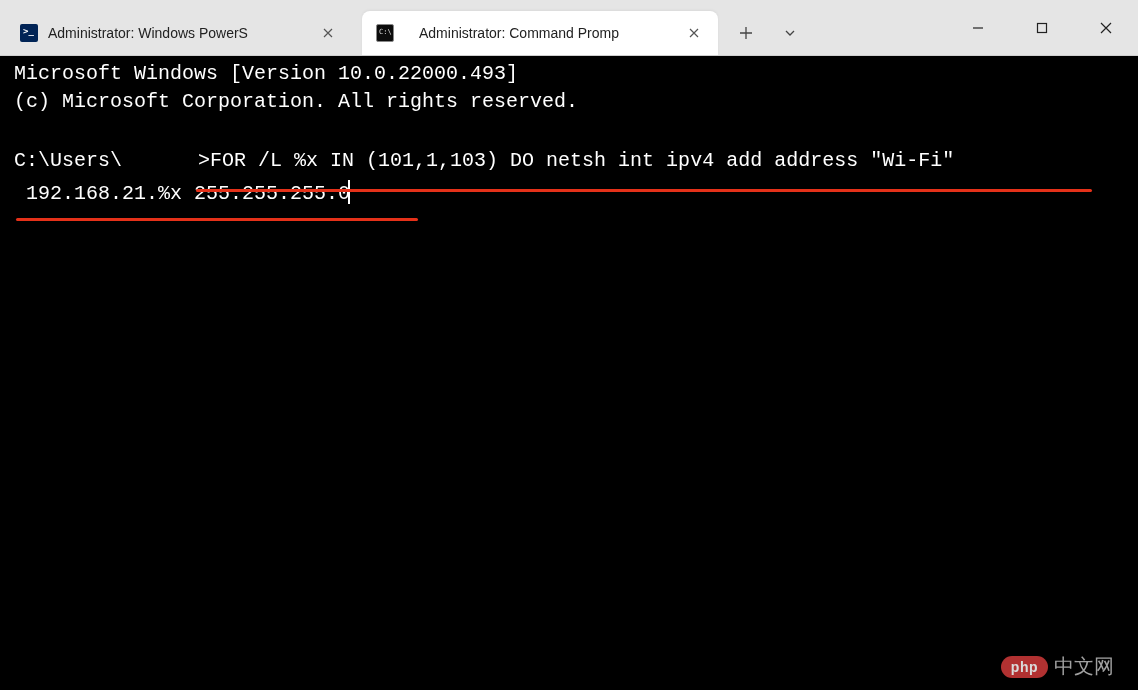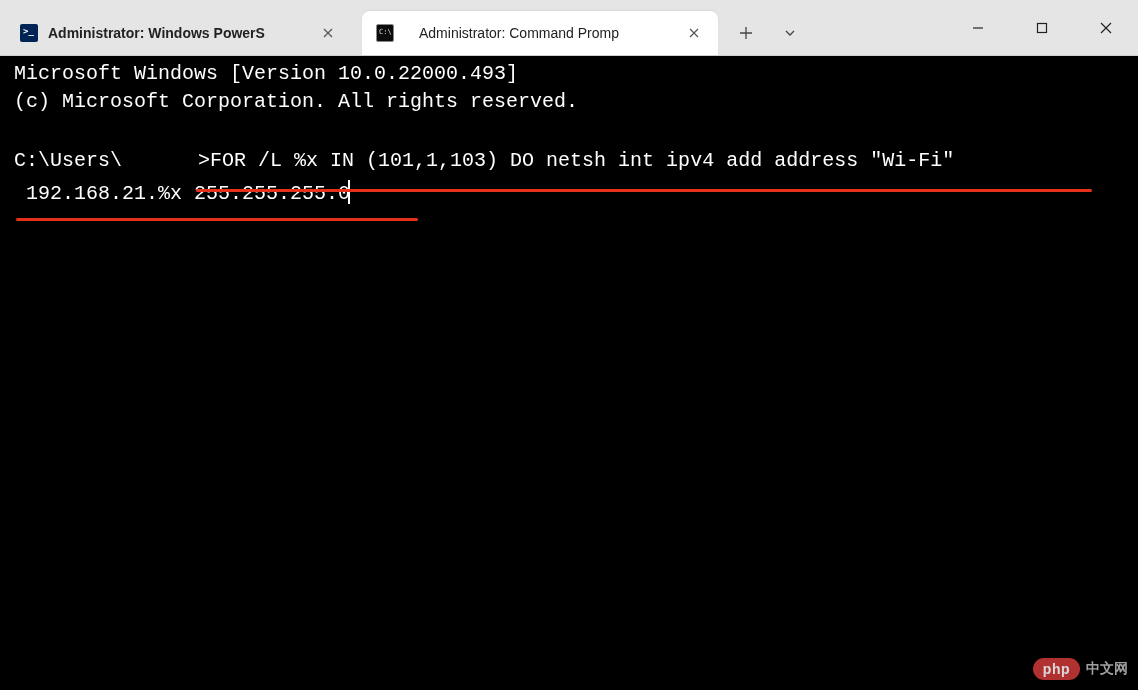--- a/index.html
+++ b/index.html
@@ -45,21 +45,20 @@
       border-top-left-radius: 8px;
       border-top-right-radius: 8px;
       font-size: 14px;
       color: #222;
       position: relative;
     }
 
     .tab.inactive {
       background: transparent;
       width: 356px;
-      font-weight: bold;
     }
 
     .tab.active {
       background: #ffffff;
       width: 356px;
       box-shadow: 0 -1px 3px rgba(0,0,0,0.05);
       gap: 25px;
     }
 
     .tab-icon {
@@ -212,43 +211,42 @@
     }
     .red-line.l2 {
       left: 16px;
       top: 162px;
       width: 402px;
     }
 
     
     .watermark {
       position: absolute;
-      right: 10px;
+      right: 24px;
       bottom: 10px;
       display: flex;
       align-items: center;
       gap: 6px;
       opacity: 0.85;
       pointer-events: none;
     }
     .wm-pill {
       background: #d03a3a;
       color: #fff;
       font-family: Arial, sans-serif;
       font-size: 14px;
       font-weight: bold;
       padding: 3px 10px;
       border-radius: 12px;
       letter-spacing: 0.5px;
     }
     .wm-text {
       color: #bdbdbd;
       font-family: "Microsoft YaHei", Arial, sans-serif;
-      font-size: 14px;
-      font-weight: bold;
+      font-size: 20px;
     }
 
   </style>
 </head>
 <body>
 
 <div class="titlebar">
   <div class="tabs-area">
 
     <div class="tab inactive">

